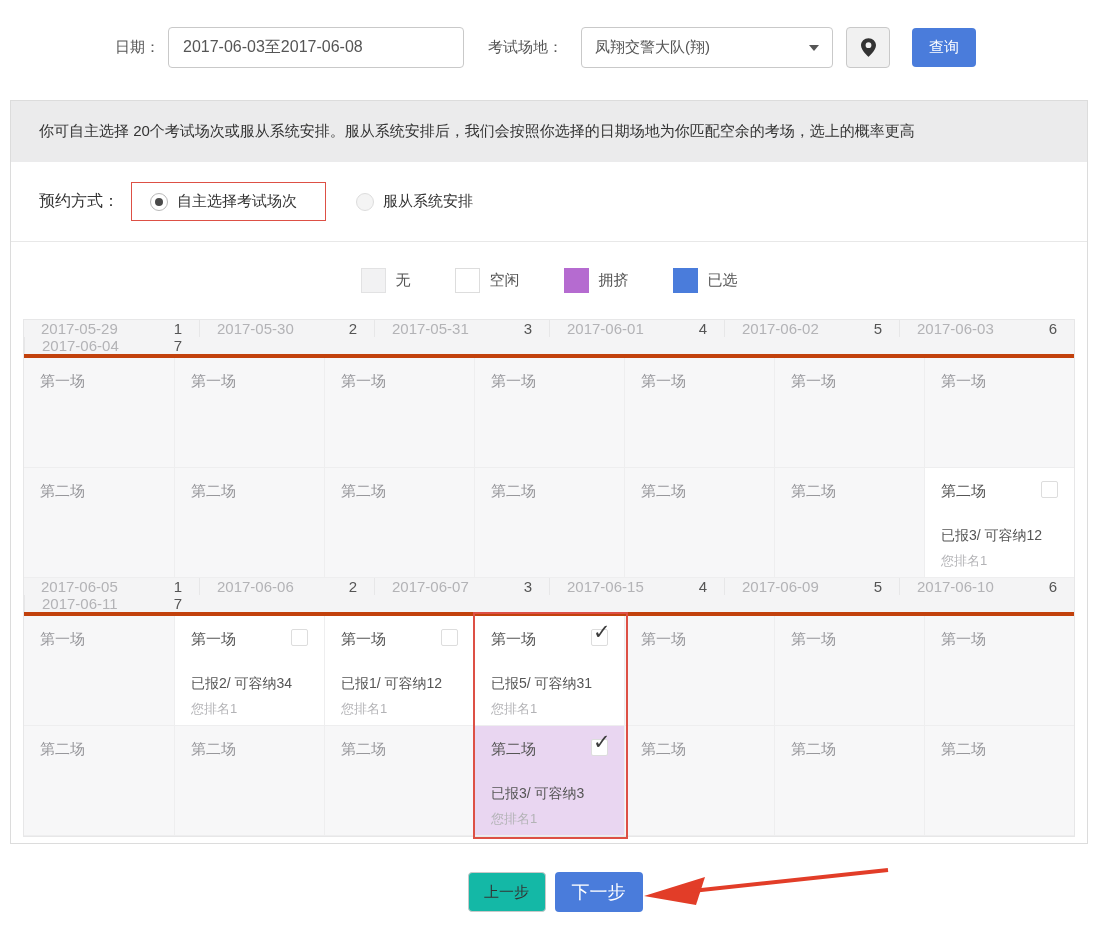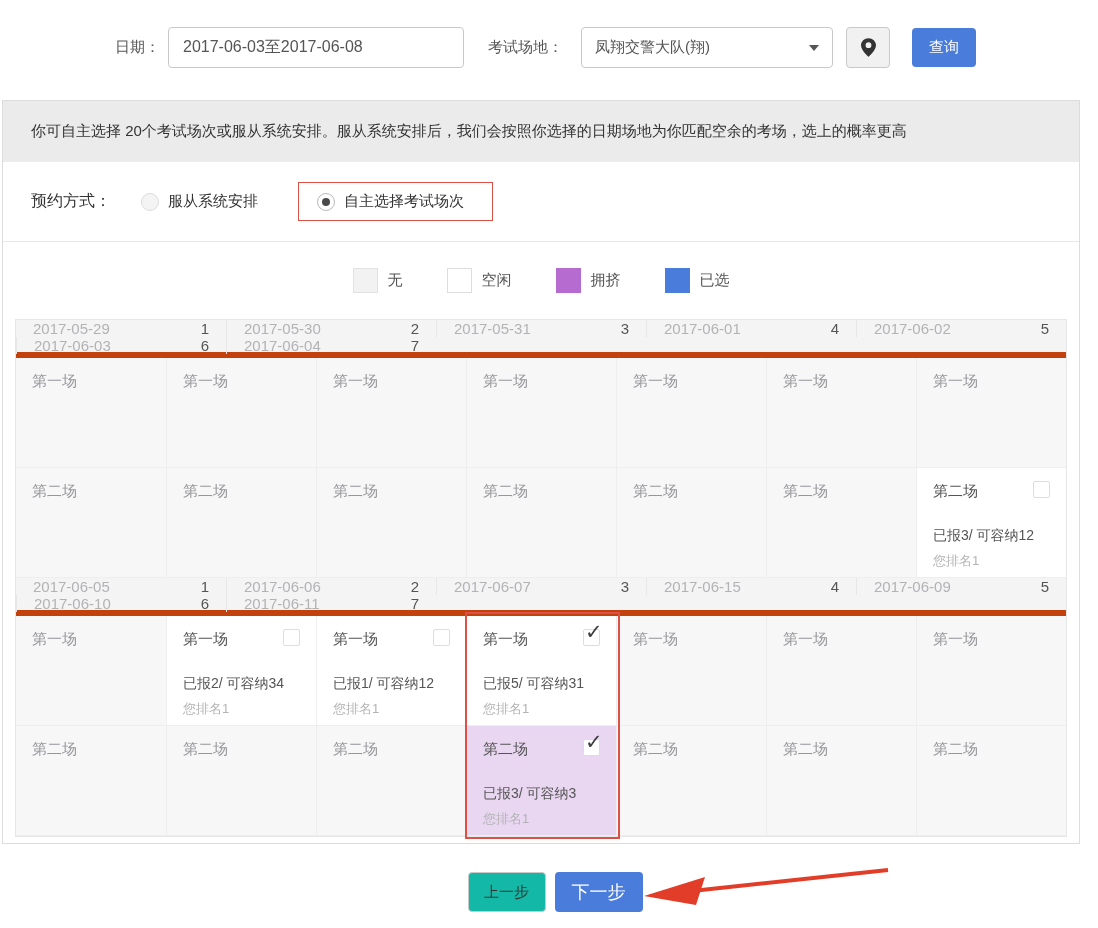--- a/index.html
+++ b/index.html
@@ -17,40 +17,40 @@
     padding: 0 14px; font-size: 16px; color: #555; outline: none; font-family: inherit; background: #fff; }
   .venue-select { margin-left: 18px; width: 252px; height: 41px; border: 1px solid #c9c9c9; border-radius: 4px;
     display: flex; align-items: center; justify-content: space-between; padding: 0 13px; font-size: 15px;
     color: #555; cursor: pointer; background: #fff; }
   .caret { width: 0; height: 0; border-left: 5px solid transparent; border-right: 5px solid transparent; border-top: 6px solid #555; }
   .loc-btn { margin-left: 13px; width: 44px; height: 41px; border: 1px solid #c9c9c9; border-radius: 4px;
     background: #f1f1f1; display: flex; align-items: center; justify-content: center; cursor: pointer; }
   .query-btn { margin-left: 22px; width: 64px; height: 39px; border: none; border-radius: 4px;
     background: #4a7cdb; color: #fff; font-size: 15px; cursor: pointer; font-family: inherit; }
   
-  .panel { position: absolute; left: 2px; top: 100px; width: 1078px; background: #fff; border: 1px solid #dcdcdc; }
+  .panel { position: absolute; left: 10px; top: 100px; width: 1078px; background: #fff; border: 1px solid #dcdcdc; }
   .notice-bar { height: 61px; background: #ebebec; display: flex; align-items: center; padding: 0 28px; font-size: 15px; color: #333; }
   .booking-row { height: 79px; display: flex; align-items: center; padding-left: 28px; }
   .bk-label { font-size: 16px; color: #333; }
   .bk-options { display: flex; align-items: center; }
   .opt-box { display: flex; align-items: center; margin-left: 12px; padding: 9px 28px 9px 18px; cursor: pointer; }
   .red-outline { border: 1px solid #dd5045; }
   .radio { width: 18px; height: 18px; border-radius: 50%; background: #fff; border: 1px solid #b9b9b9;
     display: inline-flex; align-items: center; justify-content: center; }
   .radio:not(.sel) { background: #f4f4f4; border-color: #ddd; }
   .dot { width: 8px; height: 8px; border-radius: 50%; background: #4a4a4a; }
   .rlabel { margin-left: 9px; font-size: 15px; color: #333; }
   
   .legend-row { height: 78px; border-top: 1px solid #e8e8e8; display: flex; align-items: center; justify-content: center; }
   .lg-item { display: inline-flex; align-items: center; margin: 0 22px; }
   .lg-swatch { width: 25px; height: 25px; border: 1px solid; display: inline-block; }
   .lg-label { margin-left: 10px; font-size: 15px; color: #555; }
   
   .cal { margin: 0 12px 6px 12px; border: 1px solid #e7e7e8; position: relative; background: #fff; }
-  .cal-head { display: grid; grid-template-columns: repeat(5,1fr); background: #f4f4f5; height: 38px; border-bottom: 6px solid #c2410c; }
+  .cal-head { display: grid; grid-template-columns: repeat(6,1fr); background: #f4f4f5; height: 38px; border-bottom: 4px solid #c2410c; }
   .hc { display: flex; align-items: center; justify-content: space-between; padding: 0 17px; }
   .hc + .hc { border-left: 1px solid #e7e7e8; }
   .hdate { font-size: 15px; color: #b3b3b6; }
   .hnum { font-size: 15px; color: #555; }
   .cal-row { display: grid; grid-template-columns: repeat(7,1fr); }
   .cell { position: relative; height: 110px; background: #fff; border-bottom: 1px solid #eeeeef; }
   .cell + .cell { border-left: 1px solid #eeeeef; }
   .cal > .cal-row:last-child .cell { border-bottom: none; }
   .cell.none { background: #f7f7f8; }
   .cell.free { cursor: pointer; }
@@ -90,30 +90,30 @@
   <button class="query-btn">查询</button>
 </div>
 
 <div class="panel">
   <div class="notice-bar">
     <span>你可自主选择 20个考试场次或服从系统安排。服从系统安排后，我们会按照你选择的日期场地为你匹配空余的考场，选上的概率更高</span>
   </div>
   <div class="booking-row">
     <span class="bk-label">预约方式：</span>
     <span class="bk-options">
-        <span class="opt-box">
-          <span class="radio"></span>
-          <span class="rlabel">服从系统安排</span>
-        </span>
         <span class="opt-box red-outline">
           <span class="radio sel">
             <span class="dot"></span>
           </span>
           <span class="rlabel">自主选择考试场次</span>
         </span>
+        <span class="opt-box">
+          <span class="radio"></span>
+          <span class="rlabel">服从系统安排</span>
+        </span>
       </span>
   </div>
   <div class="legend-row">
       <span class="lg-item">
         <span class="lg-swatch" style="background: rgb(242, 242, 243); border-color: rgb(226, 226, 227);"></span>
         <span class="lg-label">无</span>
       </span>
       <span class="lg-item">
         <span class="lg-swatch" style="background: rgb(255, 255, 255); border-color: rgb(221, 221, 221);"></span>
         <span class="lg-label">空闲</span>

